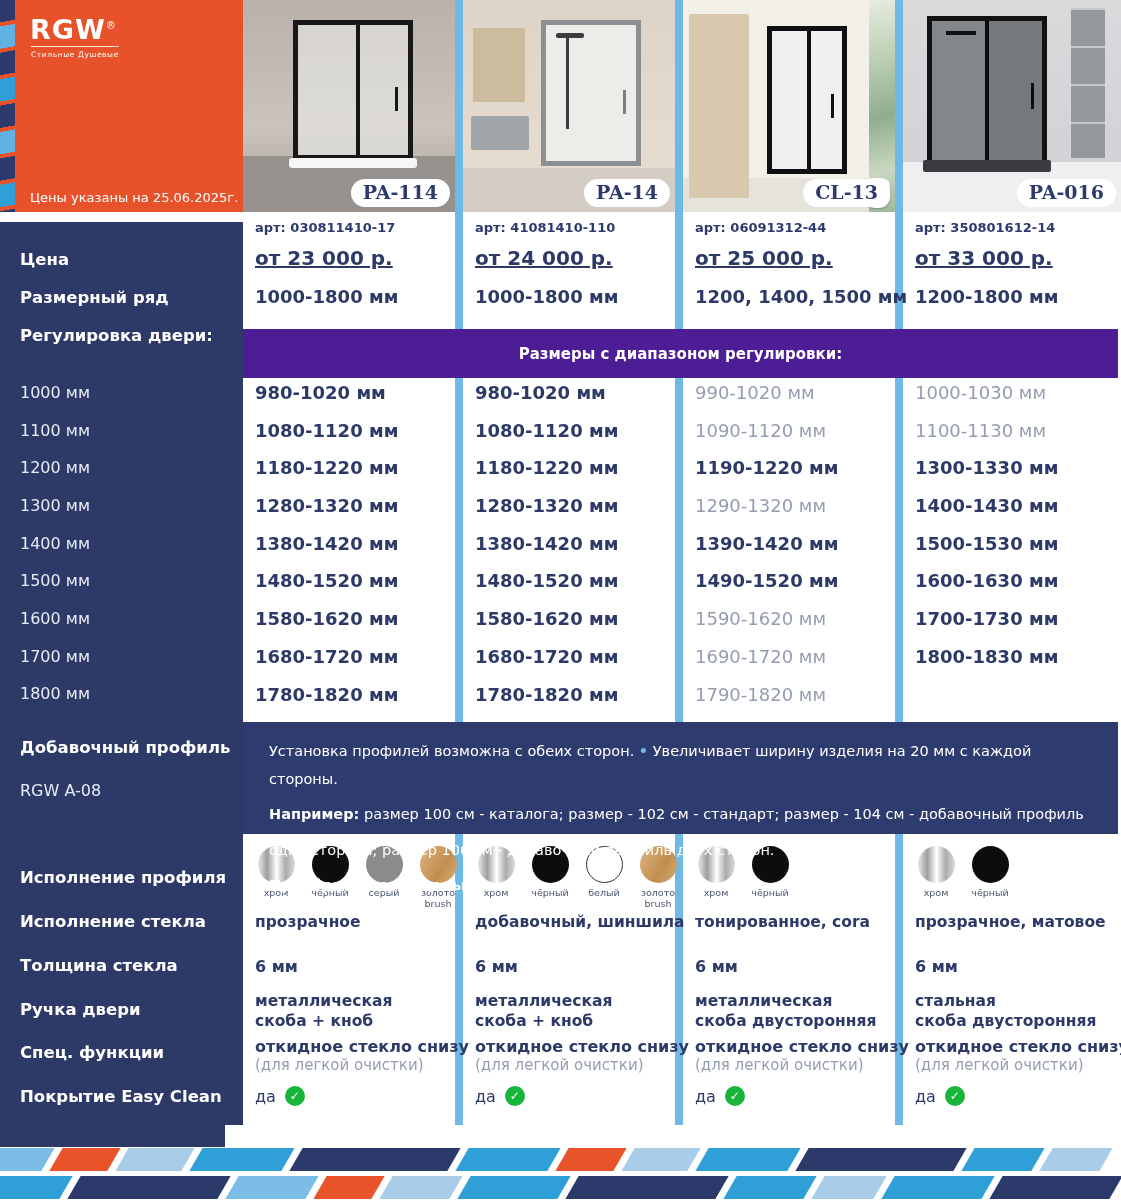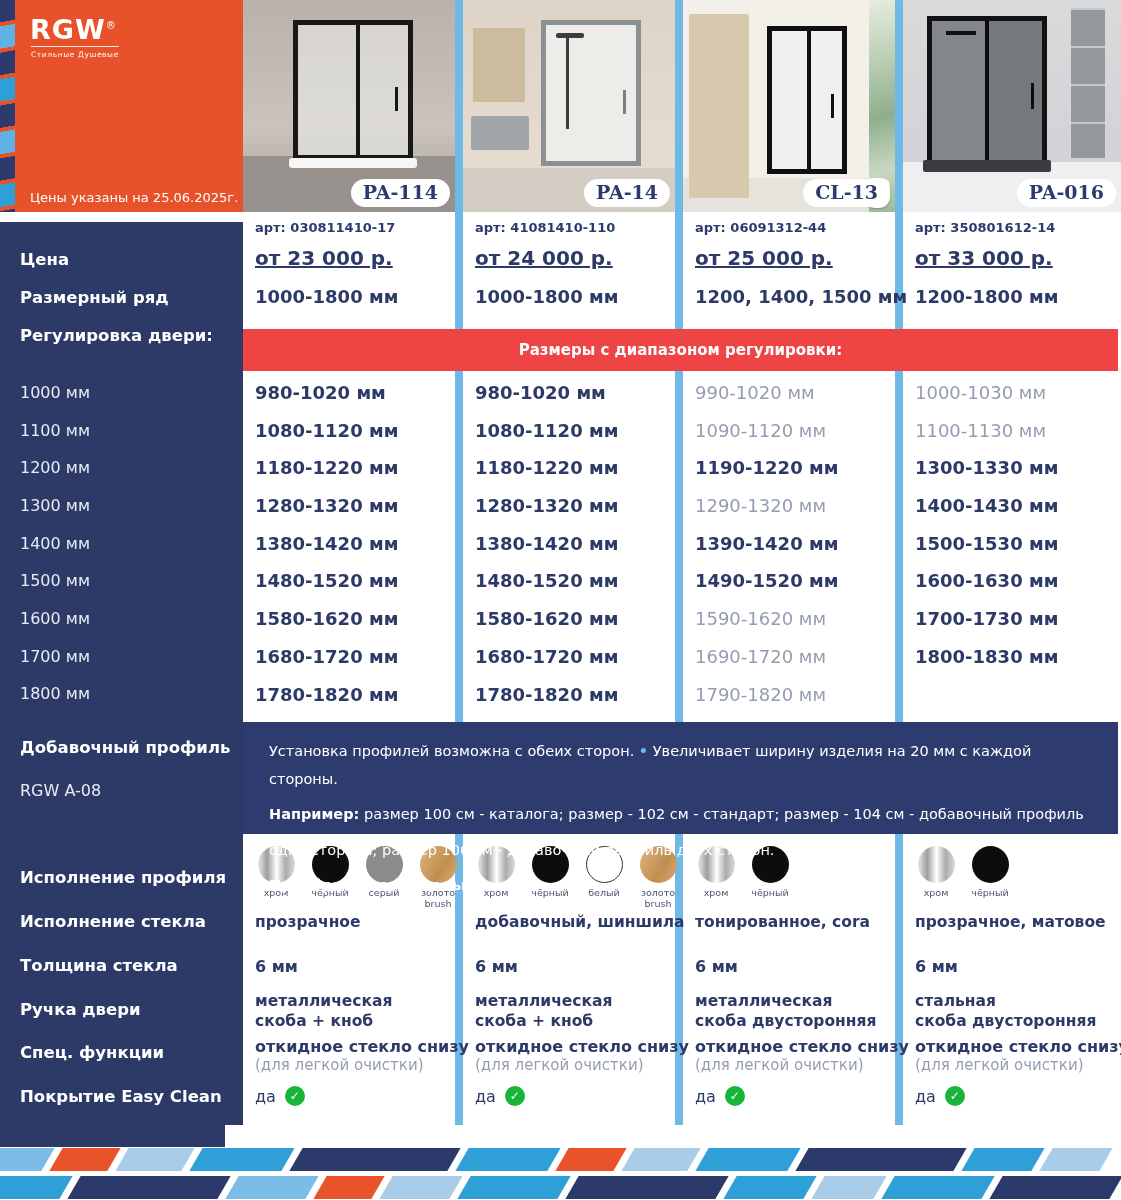--- a/index.html
+++ b/index.html
@@ -83,21 +83,21 @@
 
   .art{position:absolute;left:12px;top:220px;font-size:13px;font-weight:600;color:#2d3a6e;}
   .price{position:absolute;left:12px;top:246px;font-size:20px;font-weight:bold;color:#2d3a68;text-decoration:underline;}
   .range{position:absolute;left:12px;top:286px;font-size:18px;font-weight:bold;color:#2d3a68;white-space:nowrap;}
 
   .adjust{position:absolute;left:12px;right:4px;top:374px;}
   .adj-row{height:37.7px;line-height:37.7px;font-size:18px;white-space:nowrap;}
   .adj-bold{font-weight:bold;color:#2d3a68;}
   .adj-light{font-weight:normal;color:#949db0;}
 
-  .size-band{position:absolute;left:243px;width:875px;top:329px;height:42px;background:#ef4444;
+  .size-band{position:absolute;left:243px;width:875px;top:329px;height:49px;background:#4c1d95;
              color:#fff;font-weight:bold;font-size:15px;display:flex;align-items:center;justify-content:center;}
 
   .info-block{position:absolute;left:243px;width:875px;top:722px;height:112px;background:#2e3b6e;
               color:#fff;font-size:14.5px;line-height:27.5px;padding:8px 18px;box-sizing:border-box;}
   .info-block p{margin:8px;}
   .info-block .bullet{color:#6fb9e6;font-weight:bold;}
 
   .swatches{position:absolute;left:10px;top:846px;display:flex;gap:8px;}
   .swatch{display:flex;flex-direction:column;align-items:center;width:46px;}
   .dot{width:37px;height:37px;border-radius:50%;box-sizing:border-box;}

